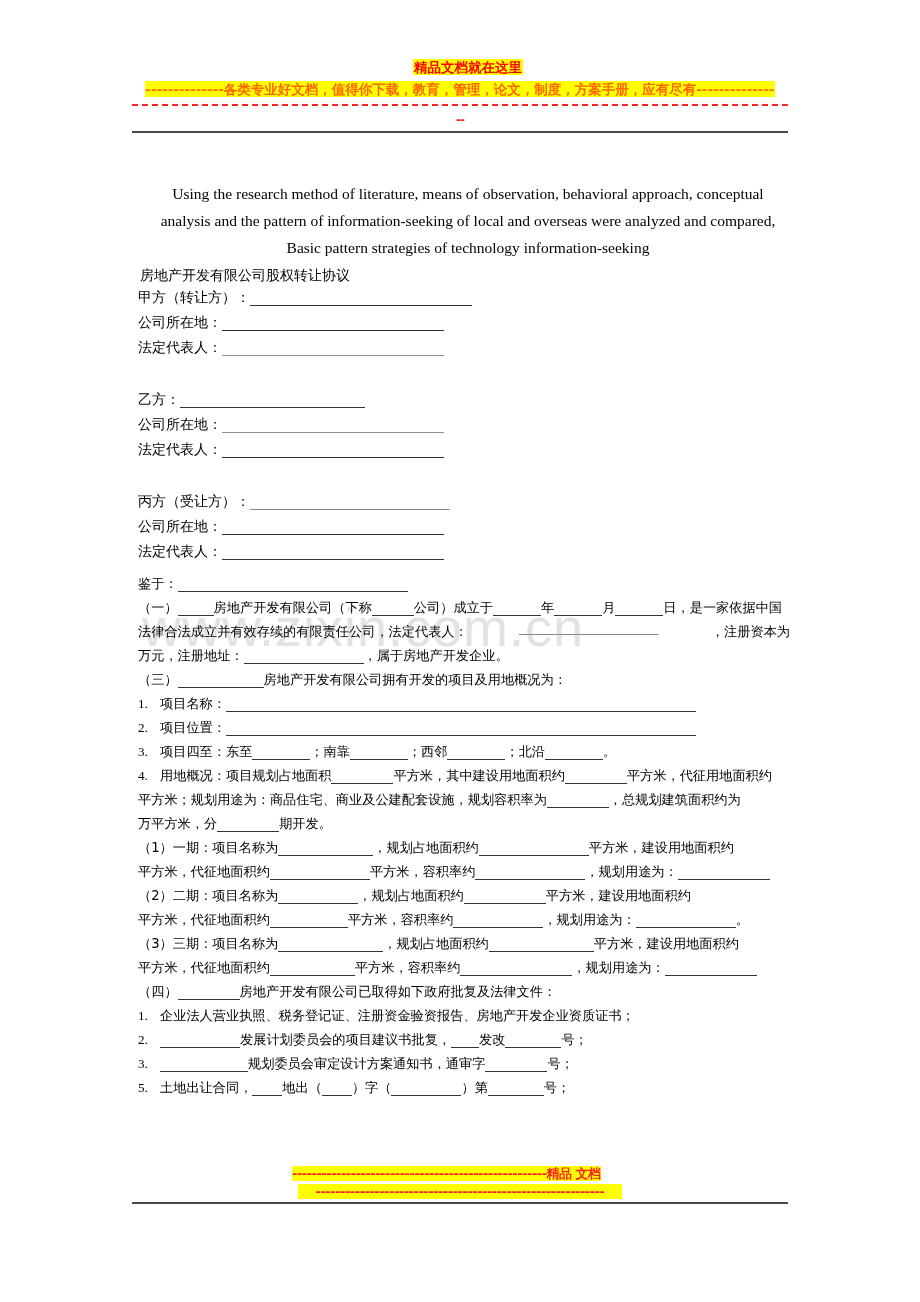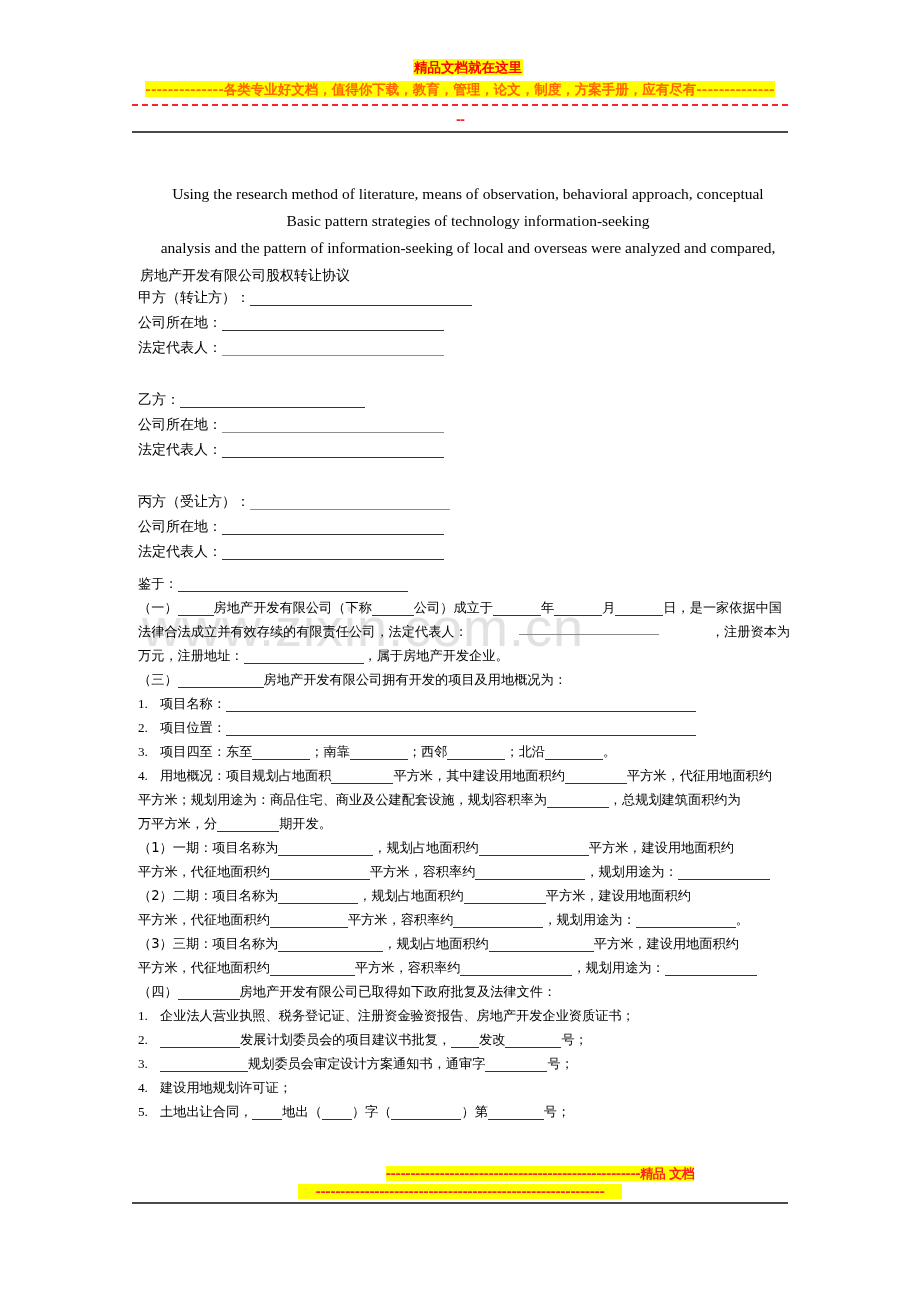--- a/index.html
+++ b/index.html
@@ -173,21 +173,21 @@
 
   
   .footer {
     position: absolute;
     left: 132px;
     top: 1165px;
     width: 656px;
     z-index: 2;
   }
   .ft-row1 {
-    text-align: center;
+    text-align: left;
     font-size: 13px;
     line-height: 18px;
     font-weight: bold;
     color: #ff2222;
     letter-spacing: -0.5px;
     white-space: nowrap;
     padding-left: 160px;
   }
   .ft-row1 span { background: #ffff00; }
   .ft-row2 {
@@ -219,22 +219,22 @@
   <div class="hdr">
     <div class="hdr-line1"><span>精品文档就在这里</span></div>
     <div class="hdr-line2"><span>--------------各类专业好文档，值得你下载，教育，管理，论文，制度，方案手册，应有尽有--------------</span></div>
     <div class="hdr-dash"></div>
     <div class="hdr-dashes">--</div>
     <div class="hdr-rule"></div>
   </div>
 
   <div class="titles">
     <div class="title-en">Using the research method of literature, means of observation, behavioral approach, conceptual</div>
+    <div class="title-en">analysis and the pattern of information-seeking of local and overseas were analyzed and compared,</div>
     <div class="title-en">Basic pattern strategies of technology information-seeking</div>
-    <div class="title-en">analysis and the pattern of information-seeking of local and overseas were analyzed and compared,</div>
     <div class="title-cn">房地产开发有限公司股权转让协议</div>
   </div>
 
   <div class="parties">
 
     <div class="p-row">
       <span class="p-lbl">甲方（转让方）：</span><span class="blank" style="width:222px"></span>
     </div>
     <div class="p-row">
       <span class="p-lbl">公司所在地：</span><span class="blank" style="width:222px"></span>
@@ -339,23 +339,20 @@
     <div class="bl">
       <span class="num">1.</span><span>企业法人营业执照、税务登记证、注册资金验资报告、房地产开发企业资质证书；</span>
     </div>
     <div class="bl">
       <span class="num">2.</span><span class="u" style="width:80px"></span><span>发展计划委员会的项目建议书批复，</span><span class="u" style="width:28px"></span><span>发改</span><span class="u" style="width:56px"></span><span>号；</span>
     </div>
     <div class="bl">
       <span class="num">3.</span><span class="u" style="width:88px"></span><span>规划委员会审定设计方案通知书，通审字</span><span class="u" style="width:62px"></span><span>号；</span>
     </div>
     <div class="bl">
-      <span class="num">4.</span><span>建设用地规划许可证；</span>
-    </div>
-    <div class="bl">
       <span class="num">5.</span><span>土地出让合同，</span><span class="u" style="width:30px"></span><span>地出（</span><span class="u" style="width:30px"></span><span>）字（</span><span class="u" style="width:70px"></span><span>）第</span><span class="u" style="width:56px"></span><span>号；</span>
     </div>
 
   </div>
 
   <div class="footer">
     <div class="ft-row1"><span>----------------------------------------------------精品  文档</span></div>
     <div class="ft-row2"><span>-----------------------------------------------------------</span></div>
     <div class="ft-rule"></div>
   </div>

